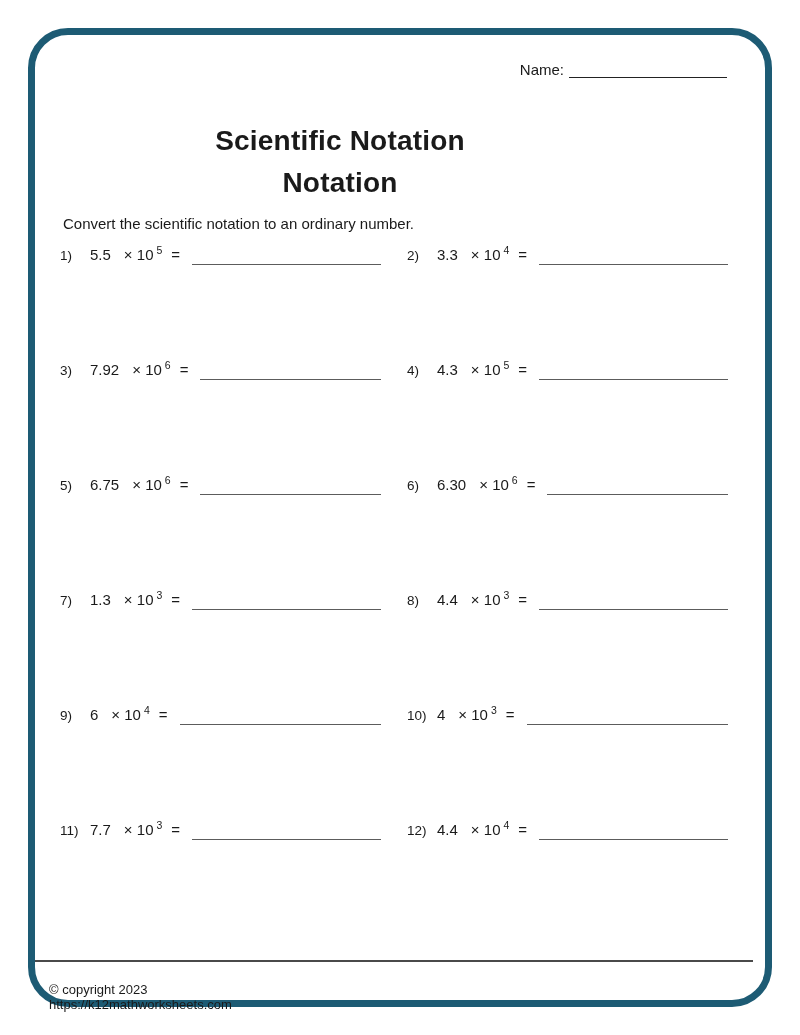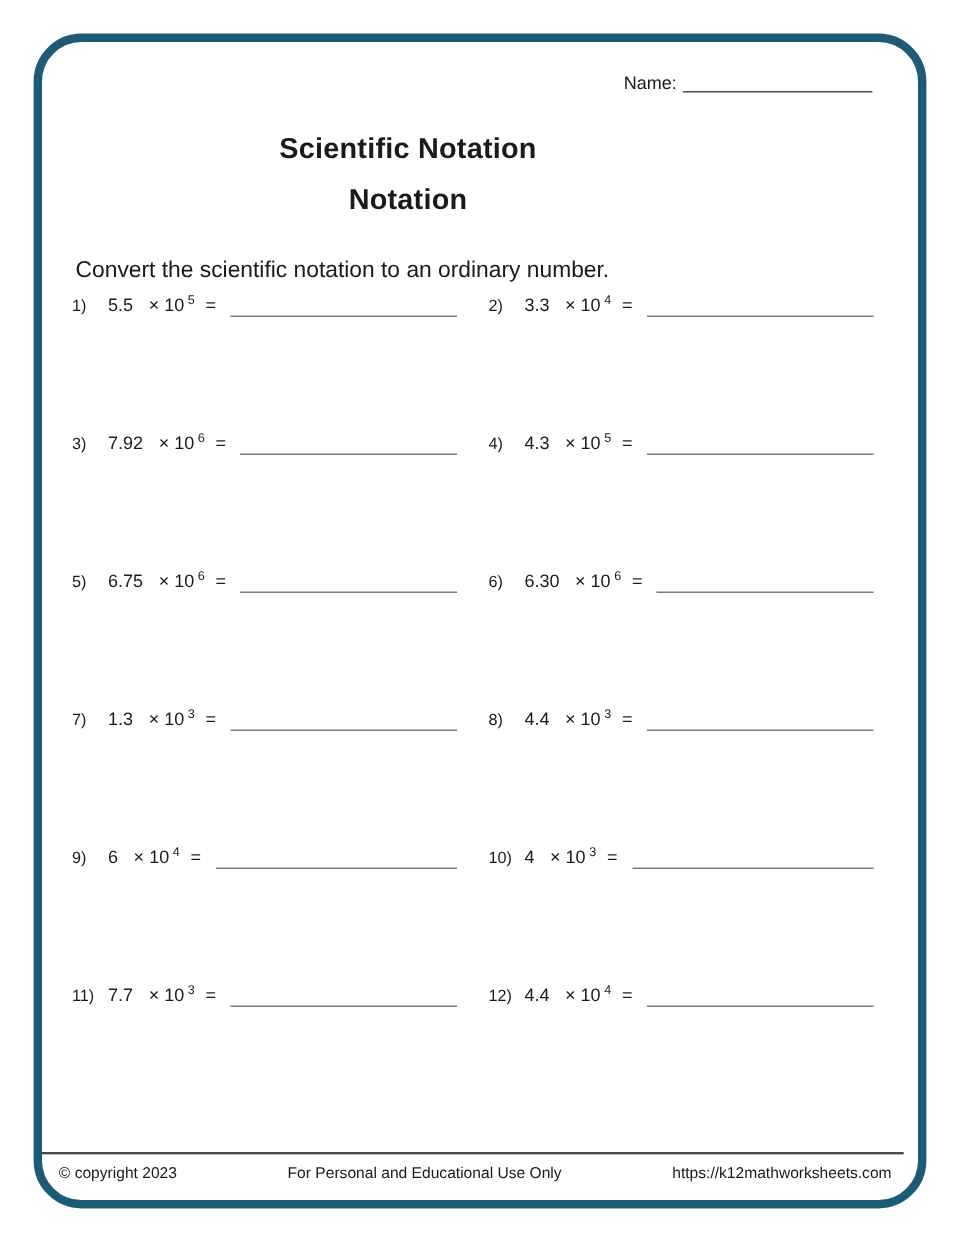--- a/index.html
+++ b/index.html
@@ -21,25 +21,25 @@
   .name-row{
     position:absolute;top:61px;right:73px;
     display:flex;align-items:baseline;font-size:15px;text-align:right;
   }
   .name-line{
     display:inline-block;width:158px;height:0;
     border-bottom:1.6px solid #222;margin-left:5px;
     transform:translateY(3px);
   }
   .title{
-    position:absolute;left:0;top:104px;width:680px;text-align:center;
-    font-size:24px;font-weight:700;line-height:42px;letter-spacing:.2px;
+    position:absolute;left:0;top:120px;width:680px;text-align:center;
+    font-size:28px;font-weight:700;line-height:42px;letter-spacing:.2px;
   }
   .instruction{
-    position:absolute;left:63px;top:215px;font-size:19px;
+    position:absolute;left:63px;top:215px;font-size:15px;
   }
   .problems{
     position:absolute;left:60px;top:246px;width:668px;
     display:grid;grid-template-columns:1fr 1fr;column-gap:26px;
     grid-auto-rows:115px;align-items:start;
   }
   .problem{
     display:flex;align-items:baseline;font-size:15px;
   }
   .pnum{font-size:13.5px;min-width:30px;}
@@ -50,21 +50,21 @@
   .answer-line{
     flex:1;height:0;border-bottom:1.6px solid var(--line-color);
     margin-left:2px;transform:translateY(5px);
   }
   .footer{
     position:absolute;left:35px;top:960px;width:718px;
   }
   .footer-rule{height:0;border-top:2px solid #4a4a4a;}
   .footer-row{
     display:flex;justify-content:space-between;align-items:baseline;
-    font-size:13px;padding:8px 10px 0 14px;
+    font-size:13px;padding:20px 10px 0 14px;flex-direction:column;
   }
 </style>
 </head>
 <body>
 
 <div class="border-frame"></div>
 
 <div class="name-row">
   <span>Name:</span>
   <span class="name-line"></span>
@@ -186,16 +186,15 @@
     <span class="eq">=</span>
     <span class="answer-line"></span>
   </div>
 
 </div>
 
 <div class="footer">
   <div class="footer-rule"></div>
   <div class="footer-row">
     <span>© copyright 2023</span>
-    <span>For Personal and Educational Use Only</span>
     <span>https://k12mathworksheets.com</span>
   </div>
 </div>
 
 </body></html>

